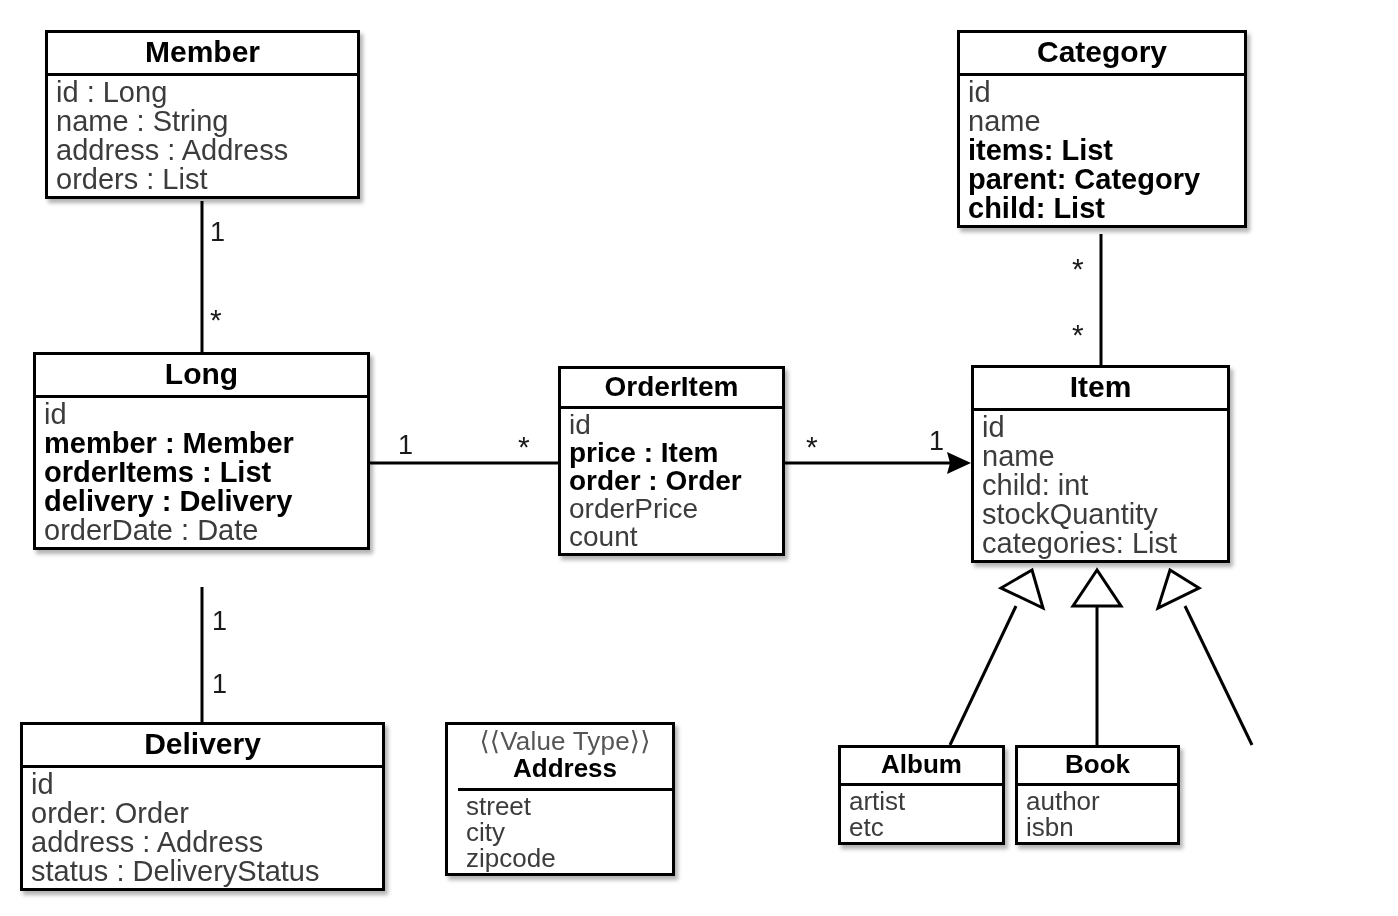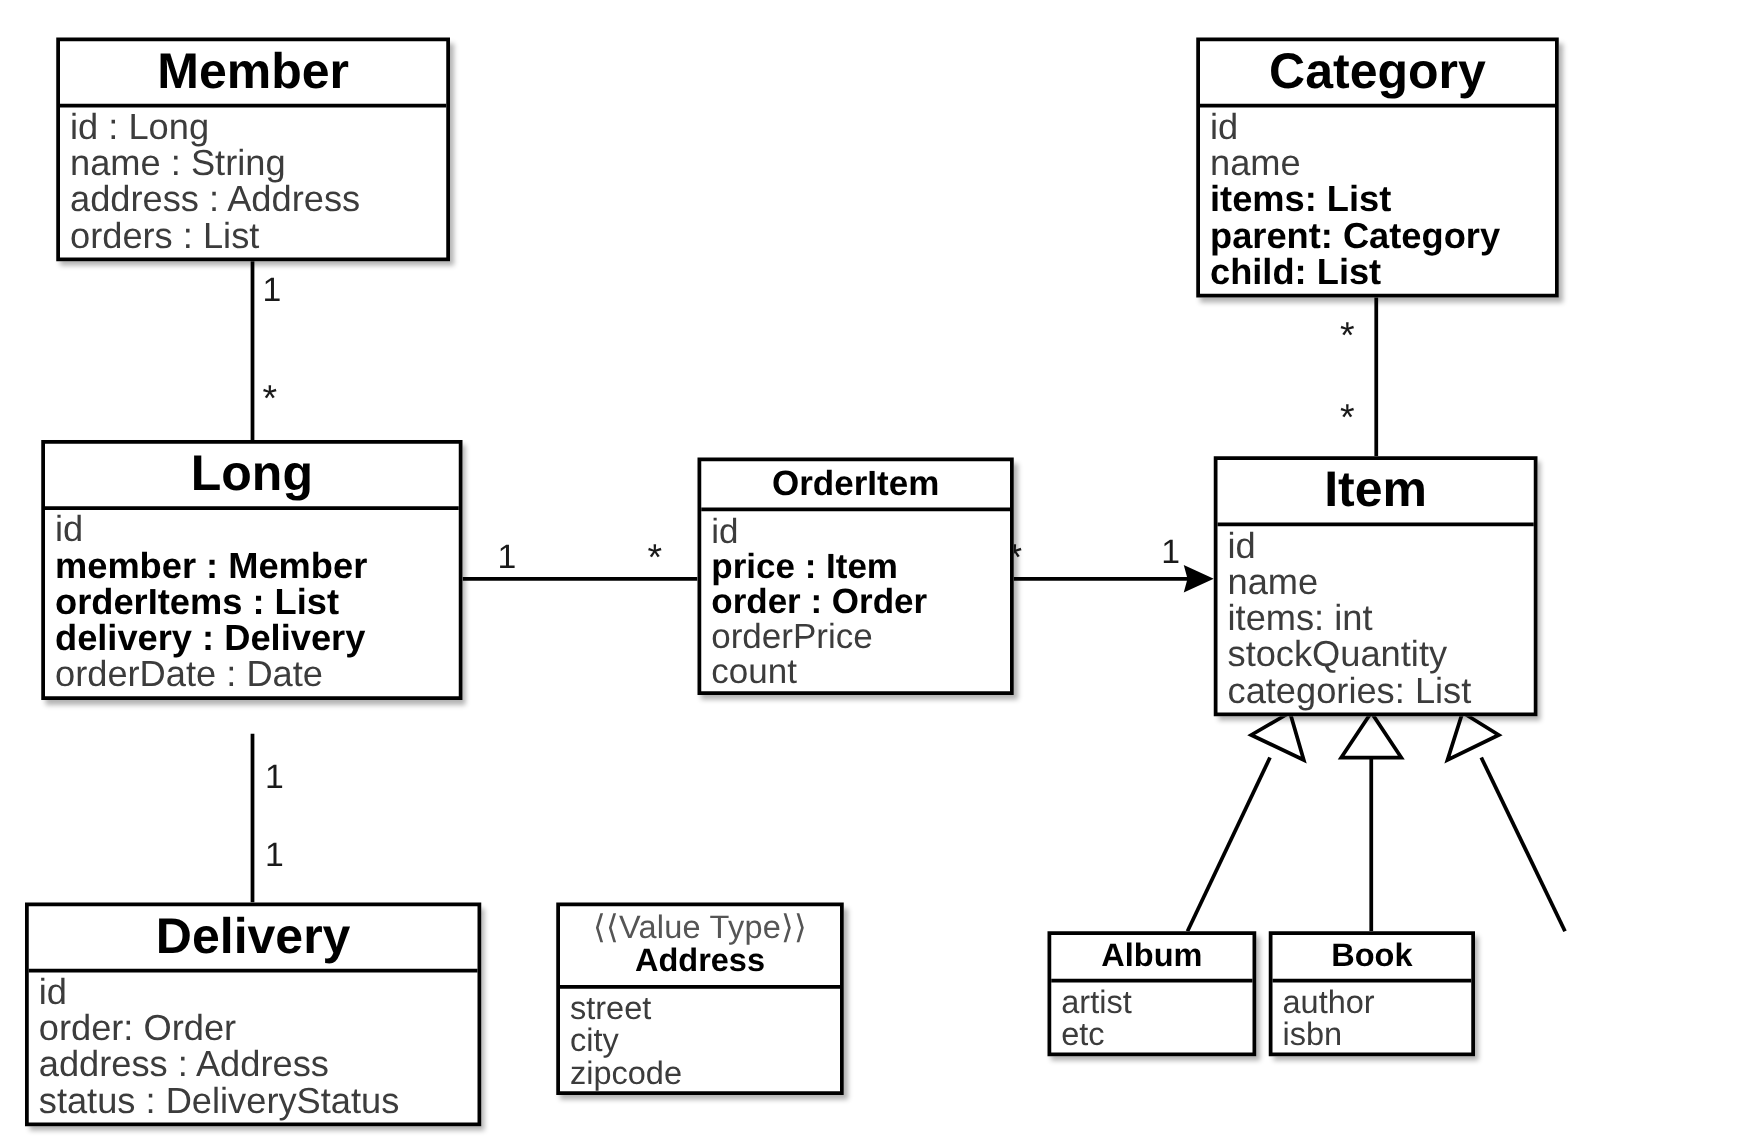--- a/index.html
+++ b/index.html
@@ -63,21 +63,21 @@
     color: #3c3c3c;
     white-space: nowrap;
     line-height: 1.0;
   }
   .uml-attr.bold {
     color: #000000;
     font-weight: bold;
   }
 
   
-  .size-lg  .uml-header { font-size: 40px; }
+  .size-lg  .uml-header { font-size: 30px; }
   .size-lg  .uml-attr   { font-size: 29px; }
   .size-md  .uml-header { font-size: 28px; }
   .size-md  .uml-attr   { font-size: 28px; }
   .size-sm  .uml-header { font-size: 26px; }
   .size-sm  .uml-attr   { font-size: 26px; }
 
   
   .mult {
     position: absolute;
     font-size: 27px;
@@ -146,42 +146,42 @@
     <div class="uml-header">Long</div>
     <div class="uml-attrs">
       <div class="uml-attr">id</div>
       <div class="uml-attr bold">member : Member</div>
       <div class="uml-attr bold">orderItems : List</div>
       <div class="uml-attr bold">delivery : Delivery</div>
       <div class="uml-attr">orderDate : Date</div>
     </div>
   </div>
 
-  <div class="uml-class size-md" style="left:558px; top:366px; width:253px;">
+  <div class="uml-class size-md" style="left:558px; top:366px; width:227px;">
     <div class="uml-header">OrderItem</div>
     <div class="uml-attrs">
       <div class="uml-attr">id</div>
       <div class="uml-attr bold">price : Item</div>
       <div class="uml-attr bold">order : Order</div>
       <div class="uml-attr">orderPrice</div>
       <div class="uml-attr">count</div>
     </div>
   </div>
 
   <div class="uml-class size-lg" style="left:20px; top:722px; width:365px;">
     <div class="uml-header">Delivery</div>
     <div class="uml-attrs">
       <div class="uml-attr">id</div>
       <div class="uml-attr">order: Order</div>
       <div class="uml-attr">address : Address</div>
       <div class="uml-attr">status : DeliveryStatus</div>
     </div>
   </div>
 
-  <div class="uml-class size-sm" style="left:445px; top:722px; width:230px;">
+  <div class="uml-class size-sm" style="left:445px; top:722px; width:230px;padding-left:10px;">
     <div class="uml-header">
       <span class="uml-stereotype">⟨⟨Value Type⟩⟩</span>
       <span>Address</span>
     </div>
     <div class="uml-attrs">
       <div class="uml-attr">street</div>
       <div class="uml-attr">city</div>
       <div class="uml-attr">zipcode</div>
     </div>
   </div>
@@ -195,21 +195,21 @@
       <div class="uml-attr bold">parent: Category</div>
       <div class="uml-attr bold">child: List</div>
     </div>
   </div>
 
   <div class="uml-class size-lg" style="left:971px; top:365px; width:259px;">
     <div class="uml-header">Item</div>
     <div class="uml-attrs">
       <div class="uml-attr">id</div>
       <div class="uml-attr">name</div>
-      <div class="uml-attr">items: int</div>
+      <div class="uml-attr">child: int</div>
       <div class="uml-attr">stockQuantity</div>
       <div class="uml-attr">categories: List</div>
     </div>
   </div>
 
   <div class="uml-class size-sm" style="left:838px; top:745px; width:167px;">
     <div class="uml-header">Album</div>
     <div class="uml-attrs">
       <div class="uml-attr">artist</div>
       <div class="uml-attr">etc</div>

